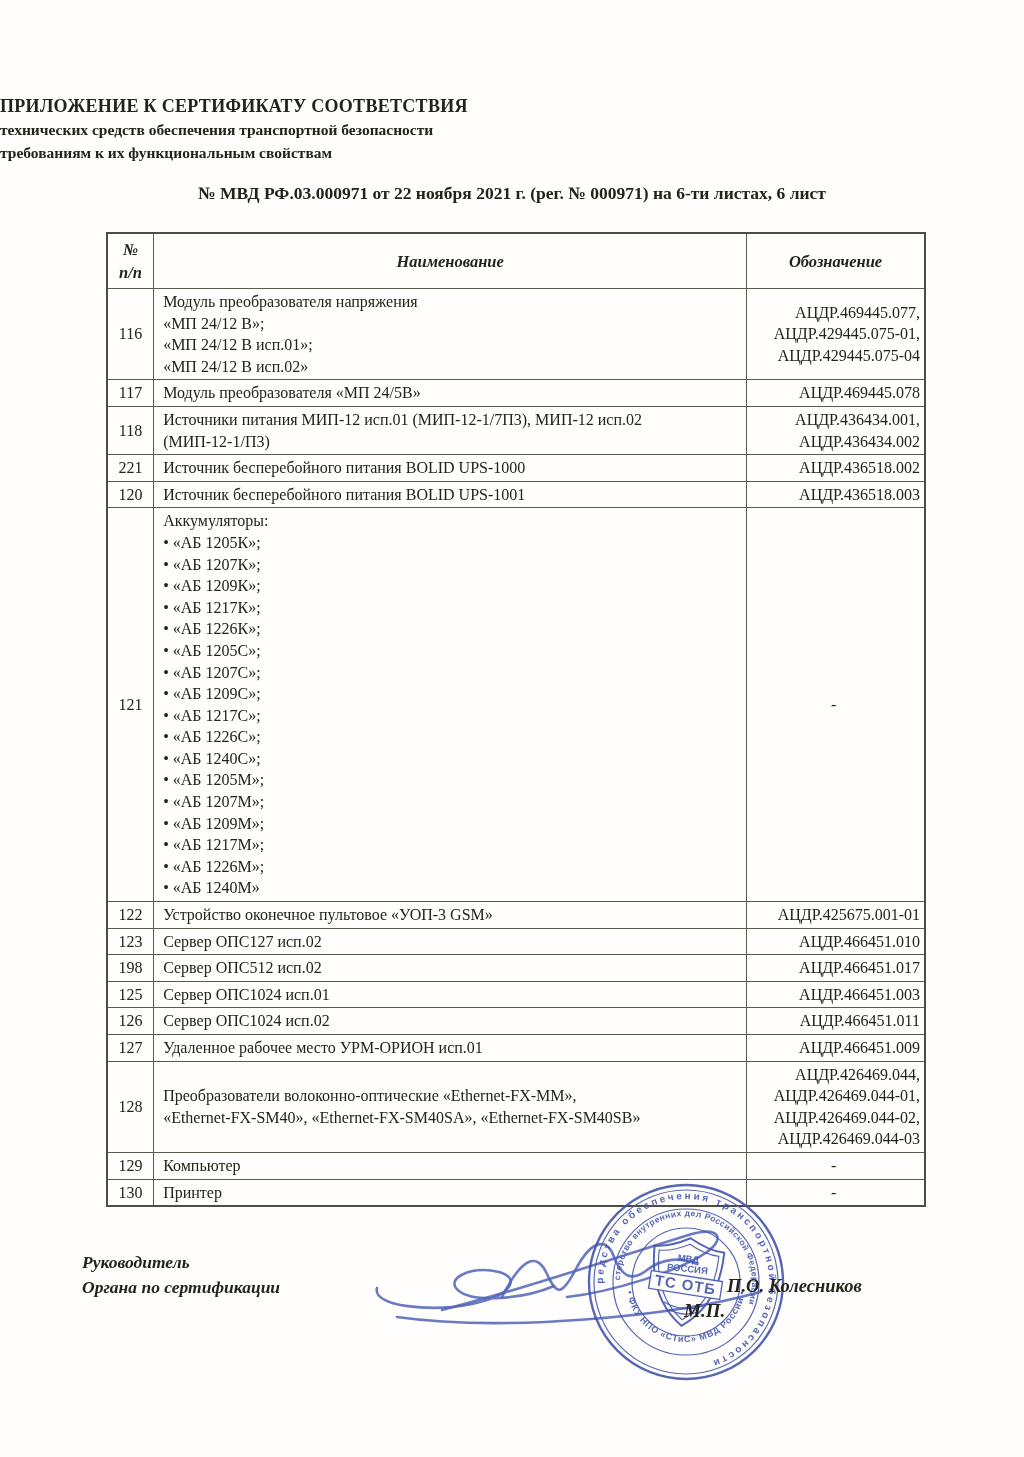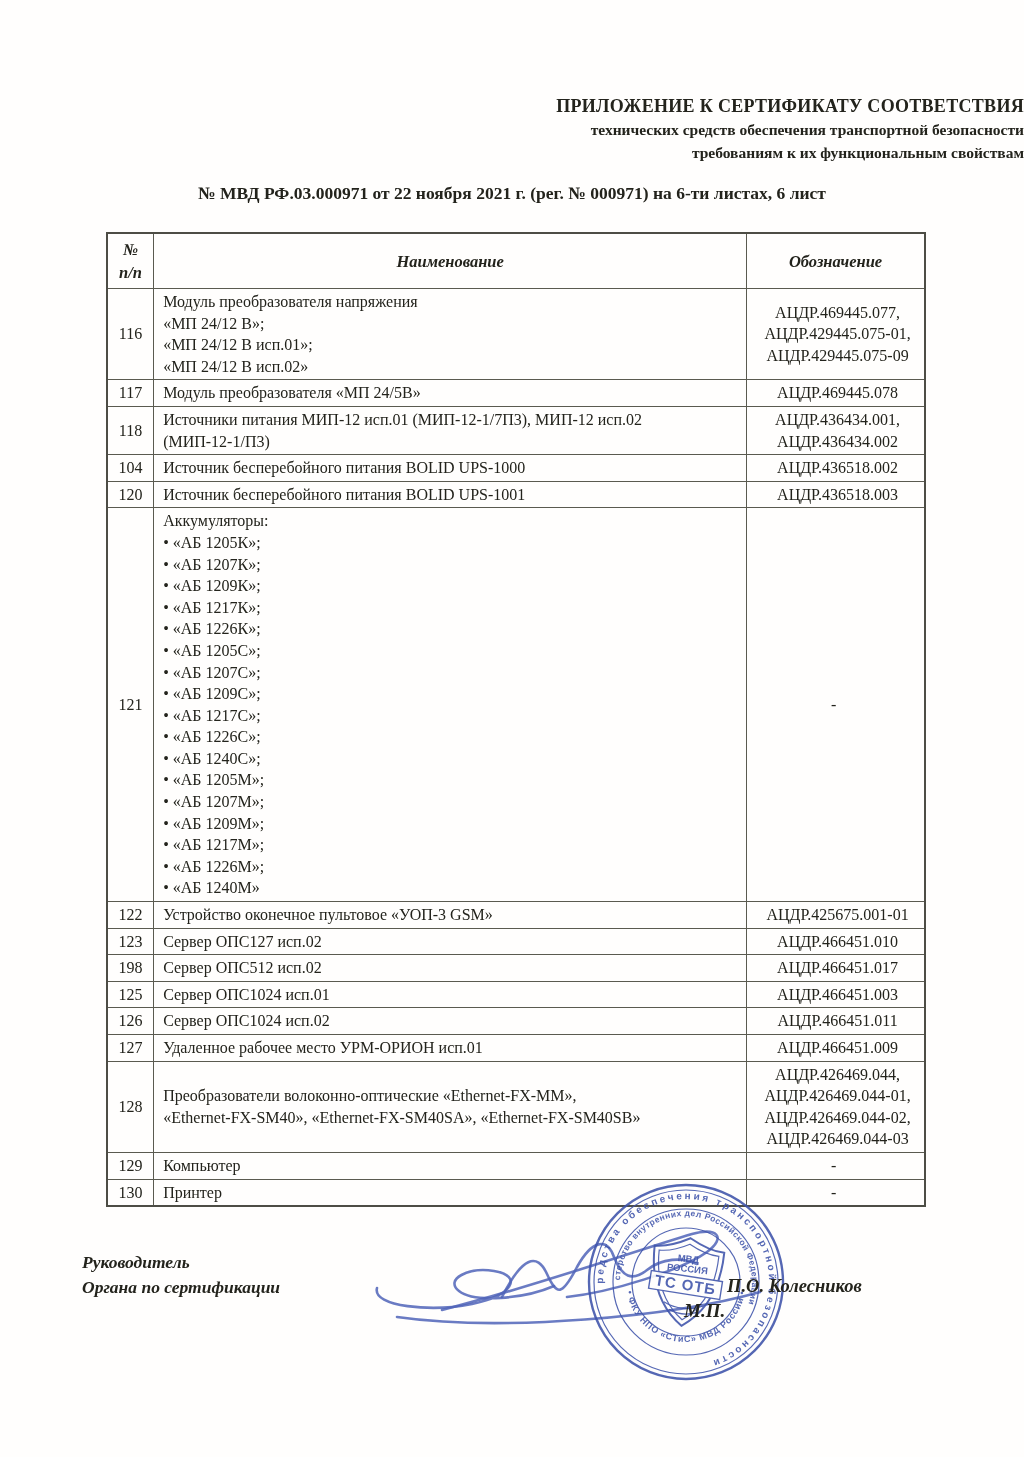--- a/index.html
+++ b/index.html
@@ -6,40 +6,40 @@
   html, body { margin: 0; padding: 0; }
   body { width: 1024px; height: 1457px; background: #ffffff; }
   .page {
     position: relative; width: 1024px; height: 1457px;
     background: #fffefd;
     font-family: "Liberation Serif", "DejaVu Serif", serif;
     color: #23231c; overflow: hidden;
   }
 
   
-  .doc-header { position: absolute; top: 94px; left: 0; width: 100%; text-align: right; font-weight: bold; }
+  .doc-header { position: absolute; top: 94px; left: 0; width: 100%; text-align: left; font-weight: bold; }
   .doc-title { font-size: 18px; line-height: 24px; letter-spacing: 0.3px; }
   .doc-sub   { font-size: 15.5px; line-height: 23px; }
   .reg-line  { position: absolute; top: 183px; left: 0; width: 100%; text-align: center; font-weight: bold; font-size: 17.5px; }
 
   
   .cert-table {
     position: absolute; left: 106px; top: 232px; width: 820px;
     border-collapse: collapse; font-size: 16px; table-layout: fixed;
     border: 2px solid #4d4d45;
   }
   .cert-table th, .cert-table td { border: 1px solid #5a5a50; vertical-align: middle; }
   .cert-table th { font-weight: bold; font-style: italic; font-size: 16.5px; padding: 4px 2px; line-height: 23px; text-align: center; }
   .cert-table td { line-height: 21.6px; padding: 2px 0; }
   .col-num  { width: 46px; }
   .col-name { width: 585px; margin-left: 44px; }
   .col-des  { width: 176px; }
   td.col-num  { text-align: center; }
   td.col-name { text-align: left; padding-left: 9px; padding-right: 8px; }
-  td.col-des  { text-align: center; padding-left: 8px; padding-right: 4px; }
+  td.col-des  { text-align: right; padding-left: 8px; padding-right: 4px; }
   td.col-des.dash { text-align: center; padding-left: 0; }
 
   
   .footer-role {
     position: absolute; left: 82px; top: 1250px;
     font-weight: bold; font-style: italic; font-size: 17.5px; line-height: 25px; font-family: Liberation Serif, serif;
   }
   .signature-svg { position: absolute; left: 352px; top: 1210px; }
   .sig-stroke { fill: none; stroke: #5064b8; stroke-width: 2.6px; stroke-linecap: round; opacity: 0.85; }
   .stamp-svg { position: absolute; left: 581px; top: 1177px; }
@@ -100,21 +100,21 @@
           <td class="col-num">116</td>
           <td class="col-name">
             <div>Модуль преобразователя напряжения</div>
             <div>«МП 24/12 В»;</div>
             <div>«МП 24/12 В исп.01»;</div>
             <div>«МП 24/12 В исп.02»</div>
           </td>
           <td class="col-des">
             <div>АЦДР.469445.077,</div>
             <div>АЦДР.429445.075-01,</div>
-            <div>АЦДР.429445.075-09</div>
+            <div>АЦДР.429445.075-04</div>
           </td>
         </tr>
         <tr>
           <td class="col-num">117</td>
           <td class="col-name">
             <div>Модуль преобразователя «МП 24/5В»</div>
           </td>
           <td class="col-des">
             <div>АЦДР.469445.078</div>
           </td>
@@ -124,21 +124,21 @@
           <td class="col-name">
             <div>Источники питания МИП-12 исп.01 (МИП-12-1/7П3), МИП-12 исп.02</div>
             <div>(МИП-12-1/П3)</div>
           </td>
           <td class="col-des">
             <div>АЦДР.436434.001,</div>
             <div>АЦДР.436434.002</div>
           </td>
         </tr>
         <tr>
-          <td class="col-num">104</td>
+          <td class="col-num">221</td>
           <td class="col-name">
             <div>Источник бесперебойного питания BOLID UPS-1000</div>
           </td>
           <td class="col-des">
             <div>АЦДР.436518.002</div>
           </td>
         </tr>
         <tr>
           <td class="col-num">120</td>
           <td class="col-name">

